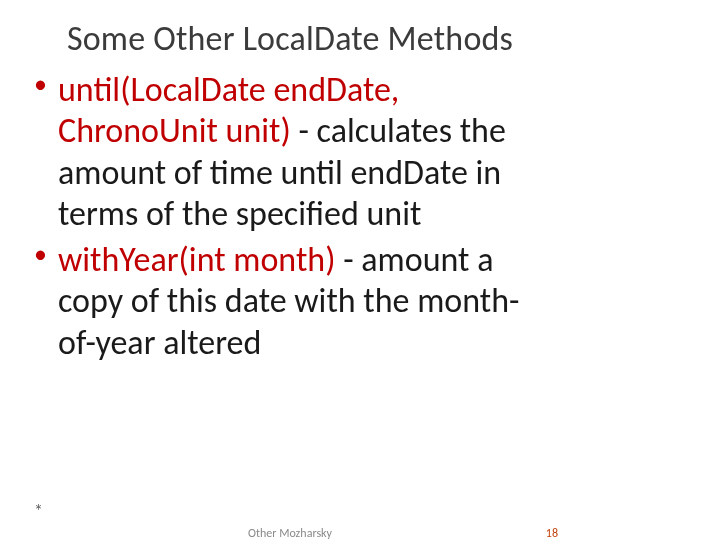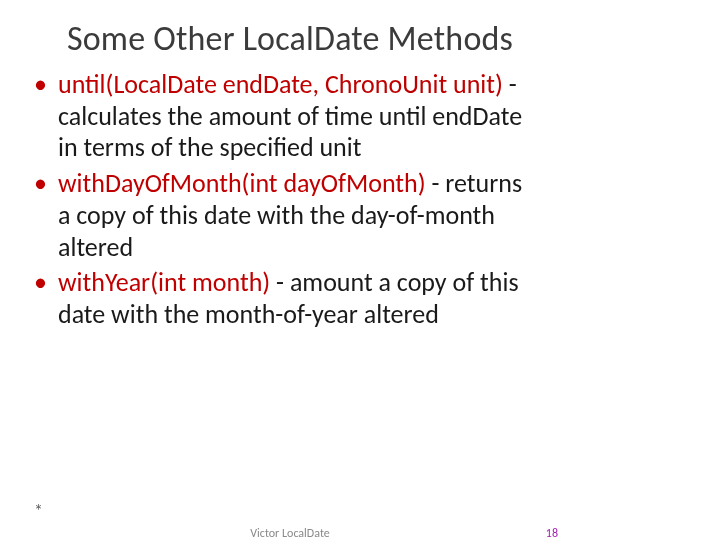--- a/index.html
+++ b/index.html
@@ -30,21 +30,21 @@
   .content {
     padding: 0 40px 0 58px;
   }
   ul.bullets {
     list-style: none;
     margin: 0;
     padding: 0;
   }
   ul.bullets > li {
     position: relative;
-    font-size: 26px;
+    font-size: 34px;
     line-height: 1.22;
     color: #1a1a1a;
     margin-bottom: 4px;
     padding-left: 0;
   }
   ul.bullets > li::before {
     content: "•";
     position: absolute;
     left: -24px;
     top: 0;
@@ -68,21 +68,21 @@
     position: absolute;
     left: 50%;
     transform: translateX(-50%);
     font-size: 12px;
     color: #8a8a8a;
   }
   .footer-page {
     position: absolute;
     right: 22px;
     font-size: 12px;
-    color: #a21caf;
+    color: #c2410c;
   }
   .footer-asterisk {
     position: absolute;
     left: 34px;
     bottom: 4px;
     font-size: 18px;
     color: #5a5a5a;
   }
 </style>
 </head>
@@ -91,27 +91,24 @@
 <div class="slide">
 
   <div class="title">Some Other LocalDate Methods</div>
 
   <div class="content">
     <ul class="bullets">
       <li>
         <span class="method">until(LocalDate endDate, ChronoUnit unit)</span><span class="desc"> - calculates the amount of time until endDate in terms of the specified unit</span>
       </li>
       <li>
-        <span class="method">withDayOfMonth(int dayOfMonth)</span><span class="desc"> - returns a copy of this date with the day-of-month altered</span>
-      </li>
-      <li>
         <span class="method">withYear(int month)</span><span class="desc"> - amount a copy of this date with the month-of-year altered</span>
       </li>
     </ul>
   </div>
 
   <div class="footer">
     <span class="footer-asterisk">*</span>
-    <span class="footer-author">Victor LocalDate</span>
+    <span class="footer-author">Other Mozharsky</span>
     <span class="footer-page">18</span>
   </div>
 
 </div>
 
 </body></html>

